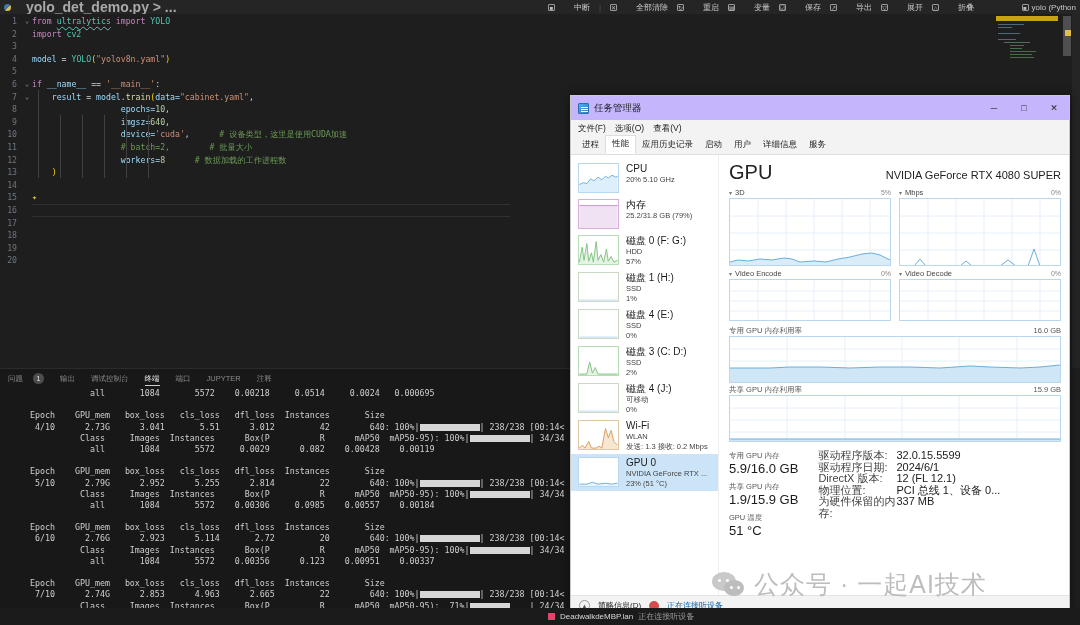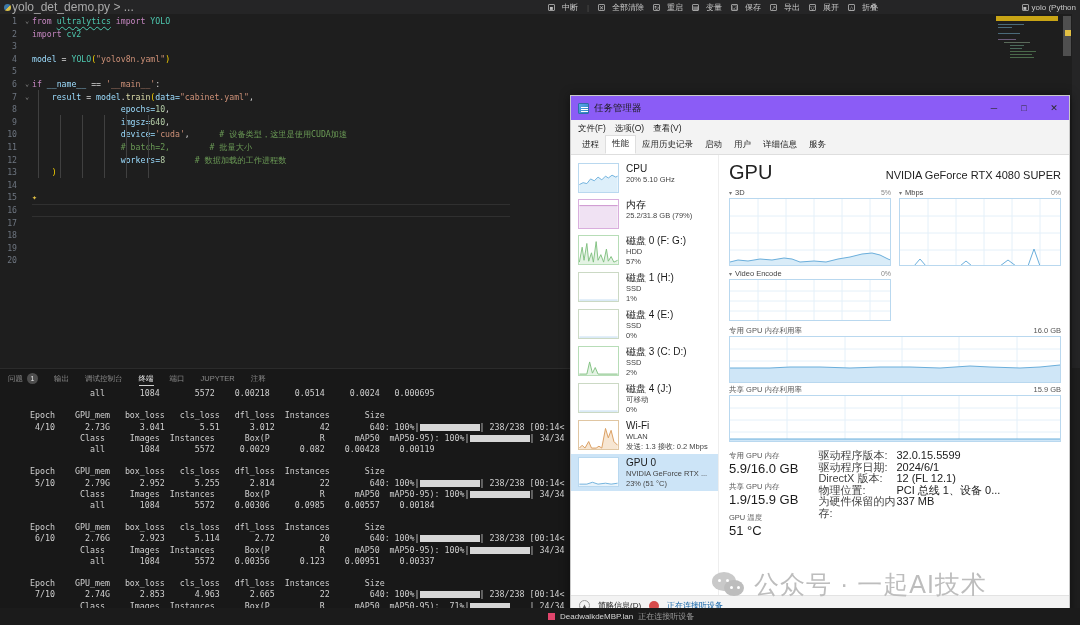--- a/index.html
+++ b/index.html
@@ -14,35 +14,36 @@
   
   .vscode {
     position: absolute; left: 0; top: 0; width: 1080px; height: 625px;
     background: #1e1e1e; color: #cccccc;
   }
   .vs-topbar {
     position: absolute; left: 0; top: 0; width: 1080px; height: 14px;
     background: #252526; display: flex; align-items: center;
   }
   .vs-breadcrumb {
-    display: flex; align-items: center; gap: 1px;
-    font-size: 12px; color: #a9a9a9; padding-left: 4px;
+    display: flex; align-items: center; gap: 15px;
+    font-size: 14px; color: #a9a9a9; padding-left: 4px;
     white-space: nowrap;
+    font-weight: bold;
   }
   .py-dot {
     width: 7px; height: 7px; border-radius: 50%;
     background: linear-gradient(135deg,#3c78a8 50%, #d9c04a 50%);
     display: inline-block;
   }
   .vs-toolbar {
     position: absolute; left: 548px; top: 0; height: 14px;
     display: flex; align-items: center; gap: 9px;
     font-size: 8px; color: #c8c8c8; white-space: nowrap;
   }
-  .tb-item { display: flex; align-items: center; gap: 7px; }
+  .tb-item { display: flex; align-items: center; gap: 19px; }
   .tb-ico {
     display: inline-block; width: 7px; height: 7px;
     border: 1px solid #9a9a9a; border-radius: 1px;
     font-size: 6px; line-height: 6px; text-align: center; color: #bdbdbd;
   }
   .tb-sep { color: #555; }
   .vs-kernel {
     position: absolute; right: 4px; top: 0; height: 14px;
     display: flex; align-items: center; gap: 3px;
     font-size: 8px; color: #c8c8c8; white-space: nowrap;
@@ -105,21 +106,21 @@
 
   
   .panel {
     position: absolute; left: 0; top: 368px; width: 570px; height: 257px;
     background: #181818; border-top: 1px solid #2b2b2b;
   }
   .panel-tabs {
     display: flex; align-items: center; gap: 16px;
     height: 19px; padding-left: 8px; font-size: 7.5px; color: #8a8a8a;
   }
-  .ptab { position: relative; height: 19px; display: flex; align-items: center; gap: 4px; }
+  .ptab { position: relative; height: 19px; display: flex; align-items: center; gap: 10px; }
   .ptab.active { color: #e7e7e7; }
   .ptab.active::after {
     content: ""; position: absolute; left: 0; right: 0; bottom: 2px;
     height: 1px; background: #cfcfcf;
   }
   .badge {
     display: inline-flex; align-items: center; justify-content: center;
     min-width: 11px; height: 11px; border-radius: 6px;
     background: #4d4d4d; color: #e8e8e8; font-size: 7px; padding: 0 3px;
   }
@@ -142,21 +143,21 @@
   
   .tm {
     position: absolute; left: 570px; top: 95px; width: 500px; height: 520px;
     background: #f3f3f3; border: 1px solid #c9c9c9;
     box-shadow: 0 0 10px rgba(0,0,0,.45);
     font-family: "Liberation Sans", sans-serif; color: #1b1b1b;
     overflow: hidden;
   }
   .tm-title {
     height: 24px; display: flex; align-items: center;
-    background: #8b5cf6; padding-left: 7px;
+    background: #c4b5fd; padding-left: 7px;
   }
   .tm-ico {
     width: 11px; height: 11px; margin-right: 5px;
     background: linear-gradient(135deg,#5aa9e6,#2f7fc4);
     border: 1px solid #2f6fa8; border-radius: 1px; position: relative;
   }
   .tm-ico::after{
     content:""; position:absolute; left:2px; top:5px; width:7px; height:1px;
     background:#fff; box-shadow: 0 -2px 0 #fff, 0 2px 0 #fff;
   }
@@ -656,20 +657,41 @@
                     <line x1="140" y1="0" x2="140" y2="68"></line>
                 </g>
                 <path d="M0,67 L14,67 L20,60 L26,67 L60,67 L66,62 L72,67 L100,67 L108,61 L116,67 L128,67 L134,50 L140,67 L168,67" fill="none" stroke="#6aaedb" stroke-width="1"></path>
               </svg>
             </div>
           </div>
           <div>
             <div class="g-label-row">
               <span class="g-caret">▾</span>
               <span>Video Encode</span>
+              <span class="g-pct">0%</span>
+            </div>
+            <div class="g-box short">
+              <svg width="168" height="42" viewBox="0 0 168 42">
+                <g stroke="#e4f0f9" stroke-width="1">
+                  <line x1="0" y1="11" x2="168" y2="11"></line>
+                    <line x1="0" y1="21" x2="168" y2="21"></line>
+                    <line x1="0" y1="31" x2="168" y2="31"></line>
+                  <line x1="28" y1="0" x2="28" y2="42"></line>
+                    <line x1="56" y1="0" x2="56" y2="42"></line>
+                    <line x1="84" y1="0" x2="84" y2="42"></line>
+                  <line x1="112" y1="0" x2="112" y2="42"></line>
+                    <line x1="140" y1="0" x2="140" y2="42"></line>
+                </g>
+              </svg>
+            </div>
+          </div>
+          <div>
+            <div class="g-label-row">
+              <span class="g-caret">▾</span>
+              <span>Video Decode</span>
               <span class="g-pct">0%</span>
             </div>
             <div class="g-box short">
               <svg width="168" height="42" viewBox="0 0 168 42">
                 <g stroke="#e4f0f9" stroke-width="1">
                   <line x1="0" y1="11" x2="168" y2="11"></line>
                     <line x1="0" y1="21" x2="168" y2="21"></line>
                     <line x1="0" y1="31" x2="168" y2="31"></line>
                   <line x1="28" y1="0" x2="28" y2="42"></line>
                     <line x1="56" y1="0" x2="56" y2="42"></line>

